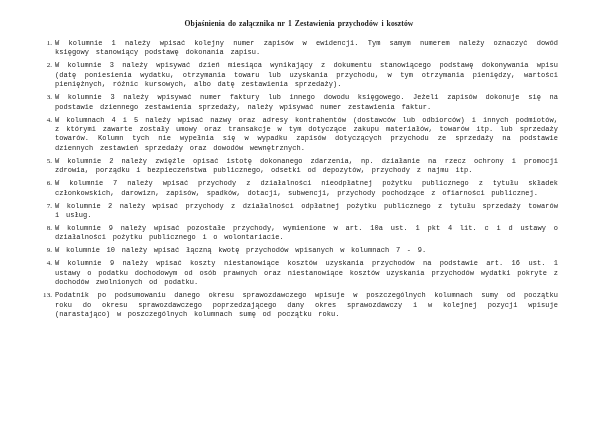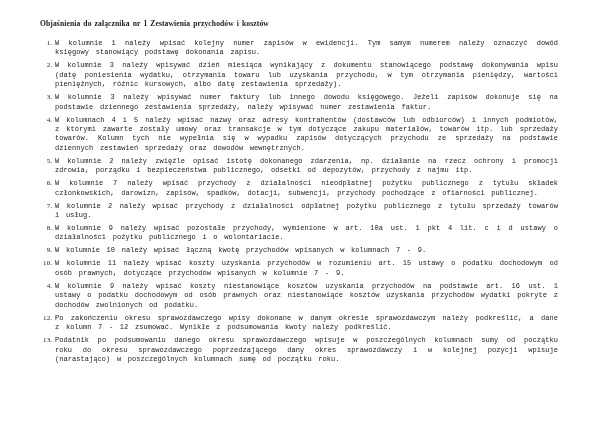--- a/index.html
+++ b/index.html
@@ -18,21 +18,21 @@
     font-size: 7px;
     line-height: 9.4px;
     letter-spacing: 0.05px;
     word-spacing: 2.4px;
     box-sizing: border-box;
     padding: 19px 42px 20px 40px;
     overflow: hidden;
   }
   .doc-title {
     margin: 0 0 11px 0;
-    text-align: left;
+    text-align: center;
     font-size: 7.6px;
     line-height: 9px;
     font-weight: bold;
     word-spacing: 1px;
     letter-spacing: 0.1px;
   }
   ol.items {
     margin: 0;
     padding: 0;
     list-style: none;
@@ -99,34 +99,26 @@
     <li class="item">
       <span class="num">8.</span>
       <span class="txt">W kolumnie 9 należy wpisać pozostałe przychody, wymienione w art. 10a ust. 1 pkt 4 lit. c i d ustawy o działalności pożytku publicznego i o wolontariacie.</span>
     </li>
 
     <li class="item">
       <span class="num">9.</span>
       <span class="txt">W kolumnie 10 należy wpisać łączną kwotę przychodów wpisanych w kolumnach 7 - 9.</span>
     </li>
 
-    <li class="item">
-      <span class="num">10.</span>
-      <span class="txt">W kolumnie 11 należy wpisać koszty uzyskania przychodów w rozumieniu art. 15 ustawy o podatku dochodowym od osób prawnych, dotyczące przychodów wpisanych w kolumnie 7 - 9.</span>
-    </li>
 
     <li class="item">
       <span class="num">4.</span>
       <span class="txt">W kolumnie 9 należy wpisać koszty niestanowiące kosztów uzyskania przychodów na podstawie art. 16 ust. 1 ustawy o podatku dochodowym od osób prawnych oraz niestanowiące kosztów uzyskania przychodów wydatki pokryte z dochodów zwolnionych od podatku.</span>
     </li>
 
-    <li class="item">
-      <span class="num">12.</span>
-      <span class="txt">Po zakończeniu okresu sprawozdawczego wpisy dokonane w danym okresie sprawozdawczym należy podkreślić, a dane z kolumn 7 - 12 zsumować. Wynikłe z podsumowania kwoty należy podkreślić.</span>
-    </li>
 
     <li class="item">
       <span class="num">13.</span>
       <span class="txt">Podatnik po podsumowaniu danego okresu sprawozdawczego wpisuje w poszczególnych kolumnach sumy od początku roku do okresu sprawozdawczego poprzedzającego dany okres sprawozdawczy i w kolejnej pozycji wpisuje (narastająco) w poszczególnych kolumnach sumę od początku roku.</span>
     </li>
   </ol>
 
 </div>
 
 </body></html>

